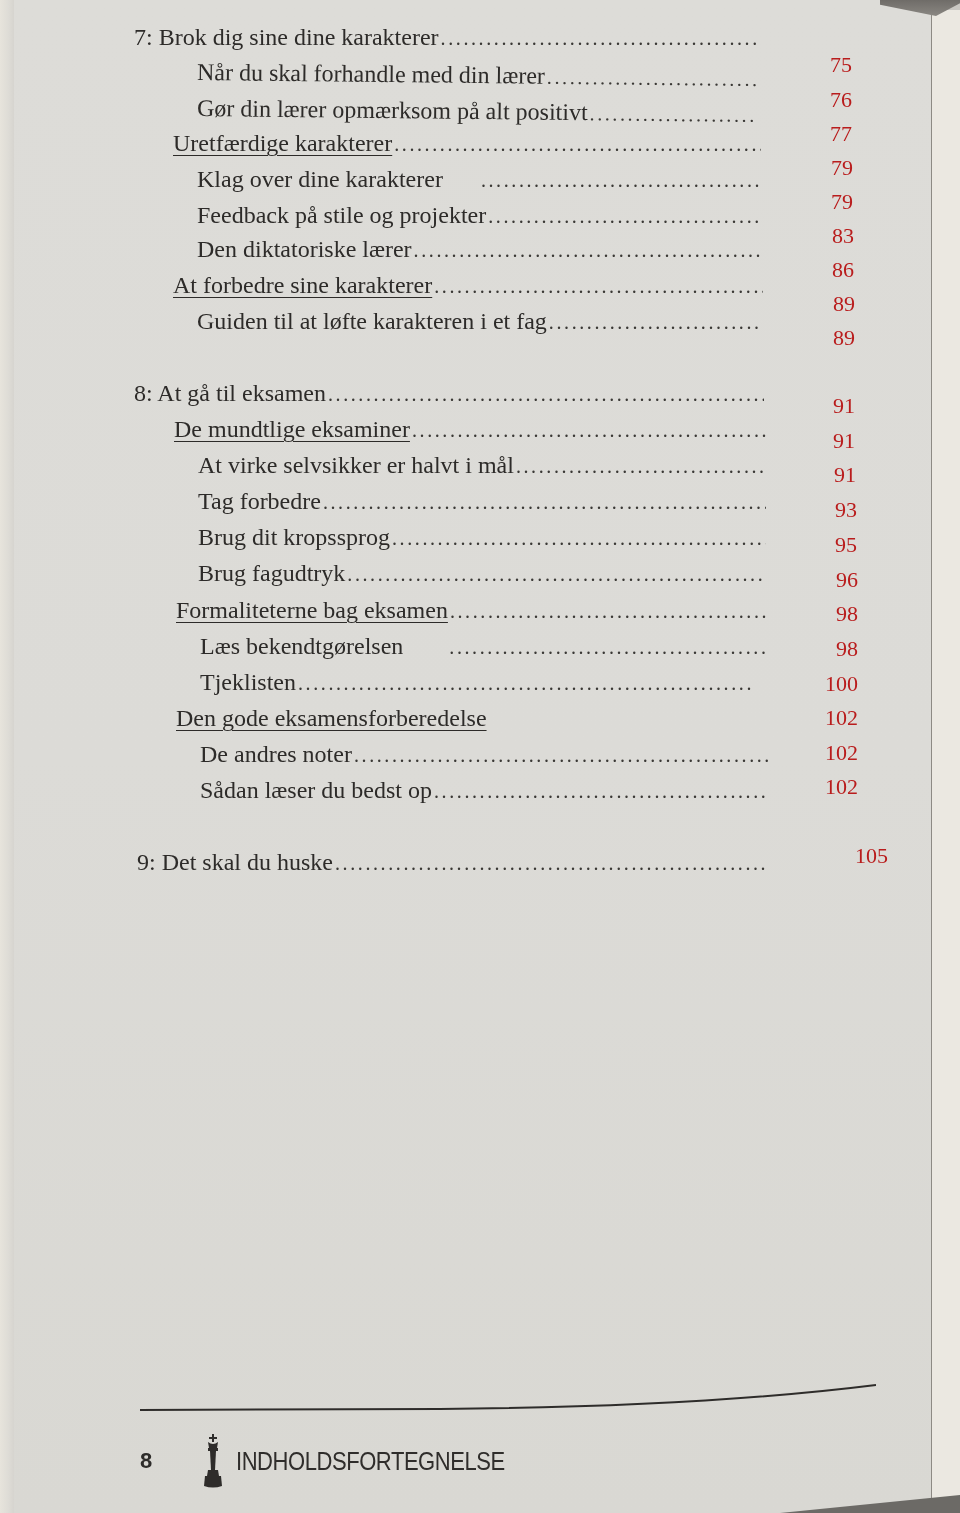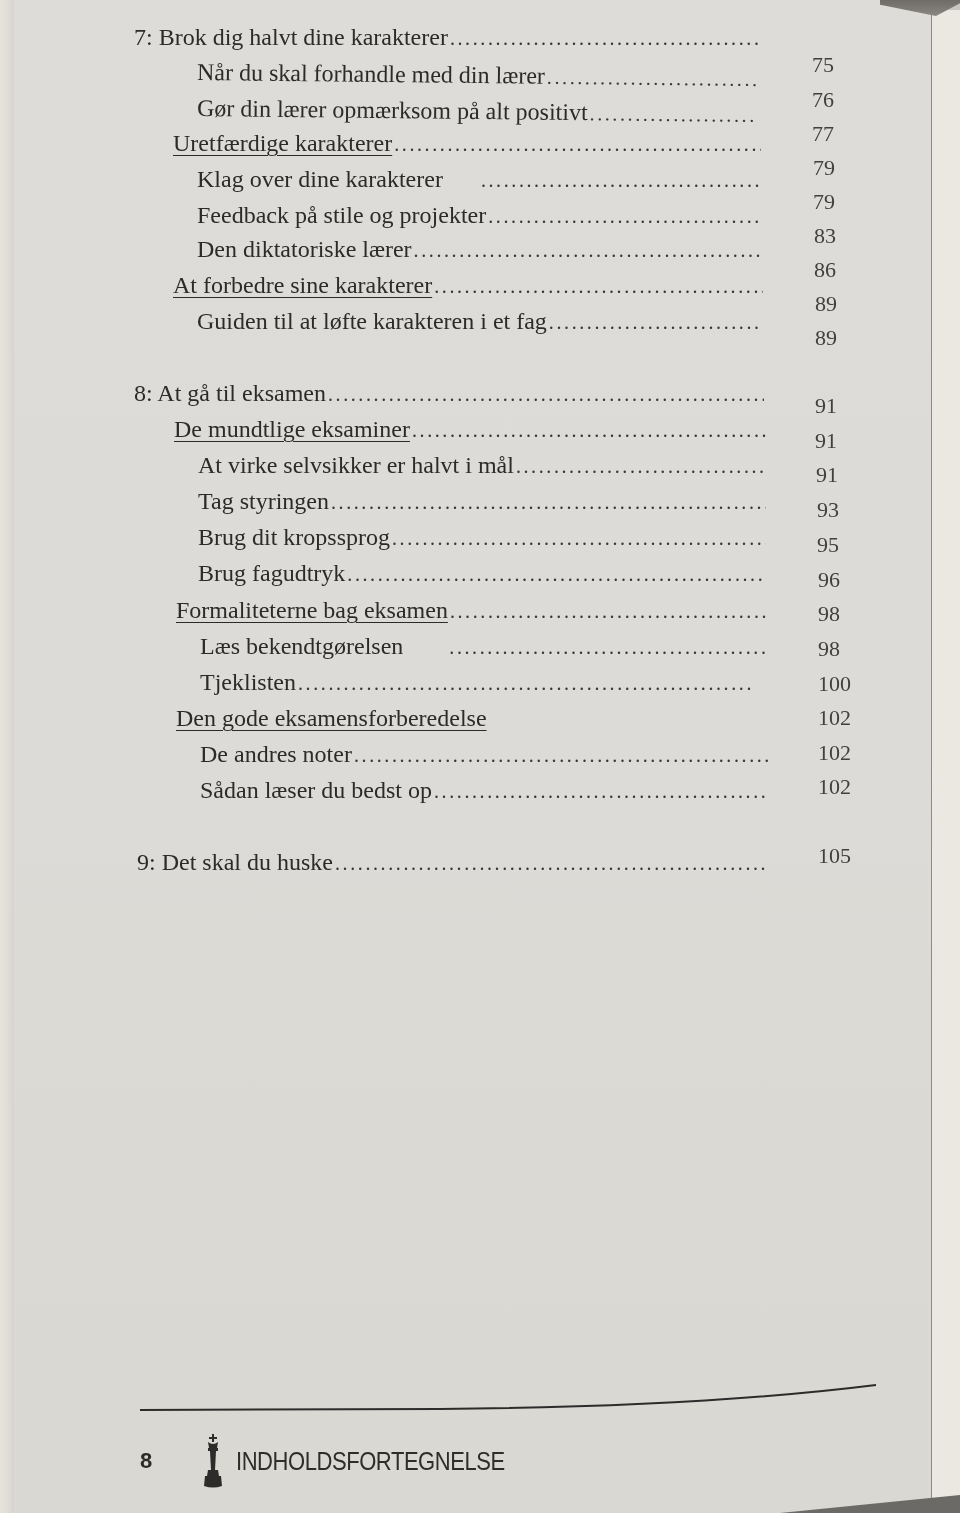--- a/index.html
+++ b/index.html
@@ -39,21 +39,21 @@
     .row .title.u { text-decoration: underline; text-underline-offset: 4px; text-decoration-thickness: 1px; }
     .row .leader {
       flex: 1 1 auto; overflow: hidden; letter-spacing: 3.2px; color: #3a3835;
       font-size: 20px;
     }
     .row .leader::after {
       content: ". . . . . . . . . . . . . . . . . . . . . . . . . . . . . . . . . . . . . . . . . . . . . . . . . . . . . . . . . . . .";
       letter-spacing: -1.2px;
     }
     .pnum {
-      position: absolute; font-size: 22px; color: #404040; width: 40px; text-align: left;
+      position: absolute; font-size: 22px; color: #b91c1c; width: 40px; text-align: right;
     }
     .footer-rule {
       position: absolute; left: 140px; top: 1383px; width: 736px; height: 30px;
     }
     .footer {
       position: absolute; left: 140px; top: 1436px; height: 50px; display: flex; align-items: center;
     }
     .folio {
       font-family: "Liberation Sans", "DejaVu Sans", sans-serif; font-weight: bold;
       font-size: 22px; color: #2e2c2a; width: 40px;
@@ -70,21 +70,21 @@
 <div class="page">
   <div class="page-edge-left"></div>
 </div>
 <div class="page-edge-right"></div>
 <div class="corner-shadow-top"></div>
 <div class="corner-shadow-bottom"></div>
 
 <div class="toc">
 
   <div class="row" style="left:134px; top:24px; width:624px;">
-    <span class="title">7: Brok dig halvt dine karakterer</span>
+    <span class="title">7: Brok dig sine dine karakterer</span>
       <span class="leader"></span>
   </div>
   <div class="row" style="left:197px; top:62px; width:560px; transform:rotate(0.6deg);">
     <span class="title">Når du skal forhandle med din lærer</span>
       <span class="leader"></span>
   </div>
   <div class="row" style="left:197px; top:98px; width:560px; transform:rotate(0.6deg);">
     <span class="title">Gør din lærer opmærksom på alt positivt</span>
       <span class="leader"></span>
   </div>
@@ -135,21 +135,21 @@
   </div>
   <span class="pnum" style="left:815px; top:428px;">91</span>
 
   <div class="row" style="left:198px; top:452px; width:568px;">
     <span class="title">At virke selvsikker er halvt i mål</span>
       <span class="leader"></span>
   </div>
   <span class="pnum" style="left:816px; top:462px;">91</span>
 
   <div class="row" style="left:198px; top:488px; width:568px;">
-    <span class="title">Tag styringen</span>
+    <span class="title">Tag forbedre</span>
       <span class="leader"></span>
   </div>
   <span class="pnum" style="left:817px; top:497px;">93</span>
 
   <div class="row" style="left:198px; top:524px; width:568px;">
     <span class="title">Brug dit kropssprog</span>
       <span class="leader"></span>
   </div>
   <span class="pnum" style="left:817px; top:532px;">95</span>
 
@@ -192,21 +192,21 @@
   <div class="row" style="left:200px; top:777px; width:568px;text-align:right;">
     <span class="title">Sådan læser du bedst op</span>
       <span class="leader"></span>
   </div>
   <span class="pnum" style="left:818px; top:774px;">102</span>
 
   <div class="row" style="left:137px; top:849px; width:632px;">
     <span class="title">9: Det skal du huske</span>
       <span class="leader"></span>
   </div>
-  <span class="pnum" style="left:818px; top:843px;">105</span>
+  <span class="pnum" style="left:848px; top:843px;">105</span>
 </div>
 
 <svg class="footer-rule" viewBox="0 0 736 30" preserveAspectRatio="none">
   <path d="M0 27 L300 26 Q560 24 736 2" stroke="#2e2c2a" stroke-width="2" fill="none"></path>
 </svg>
 
 <div class="footer">
   <span class="folio">8</span>
   <svg class="chess-icon" viewBox="0 0 26 54">
     <rect x="12" y="0" width="2" height="8" fill="#2e2c2a"></rect>

